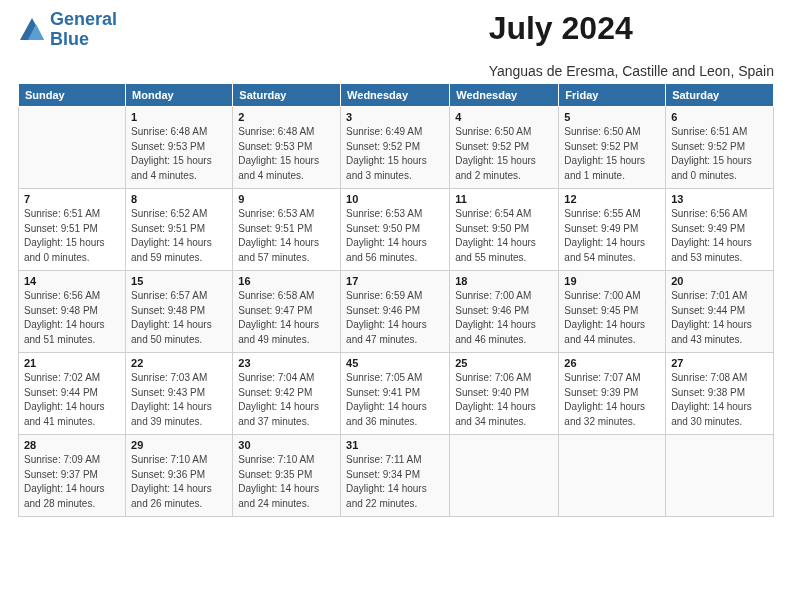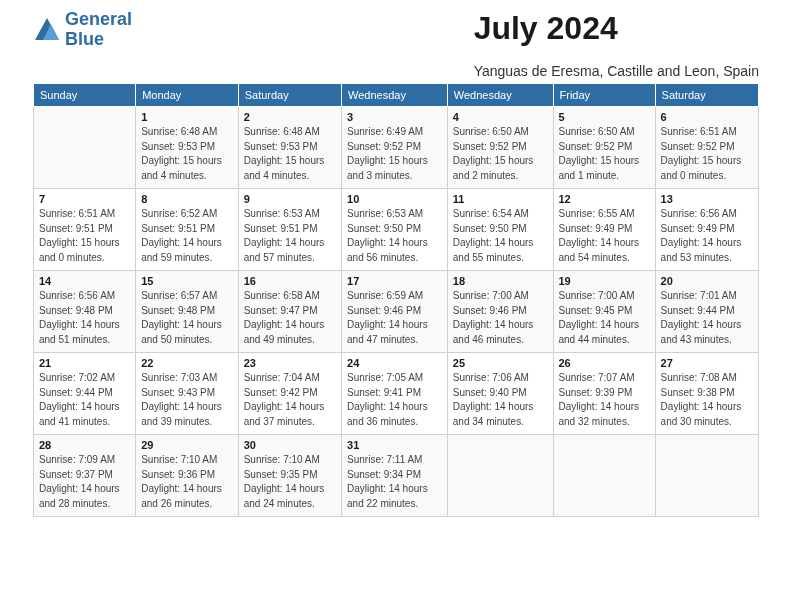--- a/index.html
+++ b/index.html
@@ -6,21 +6,21 @@
     body {
       width: 792px;
       height: 612px;
       font-family: Arial, sans-serif;
       background: #fff;
       overflow: hidden;
     }
     .page {
       width: 792px;
       height: 612px;
-      padding: 10px 33px;
+      padding: 10px 18px;
     }
     .header {
       display: flex;
       justify-content: space-between;
       align-items: flex-start;
       margin-bottom: 4px;
     }
     .logo {
       display: flex;
       align-items: center;
@@ -56,21 +56,21 @@
       width: 100%;
       border-collapse: collapse;
       font-size: 10px;
     }
     thead tr th {
       background-color: #2e6da4;
       color: #fff;
       text-align: left;
       padding: 5px 6px;
       font-size: 11px;
-      font-weight: normal;
+      font-weight: bold;
       border: 1px solid #fff;
     }
     tbody tr td {
       border: 1px solid #d0d0d0;
       vertical-align: top;
       padding: 4px 5px;
       color: #333;
       height: 82px;
       width: 113px;
     }
@@ -224,21 +224,21 @@
           </td>
           <td>
             <span class="day-number">22</span>
             <div class="day-info">Sunrise: 7:03 AM<br>Sunset: 9:43 PM<br>Daylight: 14 hours and 39 minutes.</div>
           </td>
           <td>
             <span class="day-number">23</span>
             <div class="day-info">Sunrise: 7:04 AM<br>Sunset: 9:42 PM<br>Daylight: 14 hours and 37 minutes.</div>
           </td>
           <td>
-            <span class="day-number">24</span>
+            <span class="day-number">45</span>
             <div class="day-info">Sunrise: 7:05 AM<br>Sunset: 9:41 PM<br>Daylight: 14 hours and 36 minutes.</div>
           </td>
           <td>
             <span class="day-number">25</span>
             <div class="day-info">Sunrise: 7:06 AM<br>Sunset: 9:40 PM<br>Daylight: 14 hours and 34 minutes.</div>
           </td>
           <td>
             <span class="day-number">26</span>
             <div class="day-info">Sunrise: 7:07 AM<br>Sunset: 9:39 PM<br>Daylight: 14 hours and 32 minutes.</div>
           </td>

